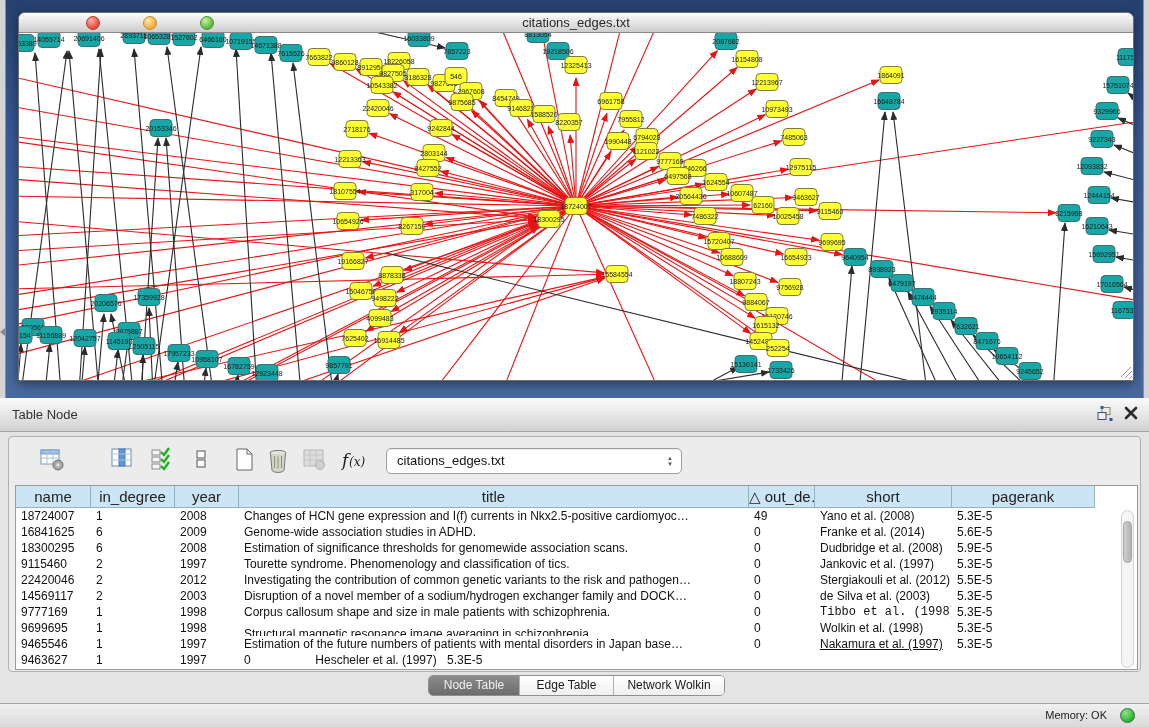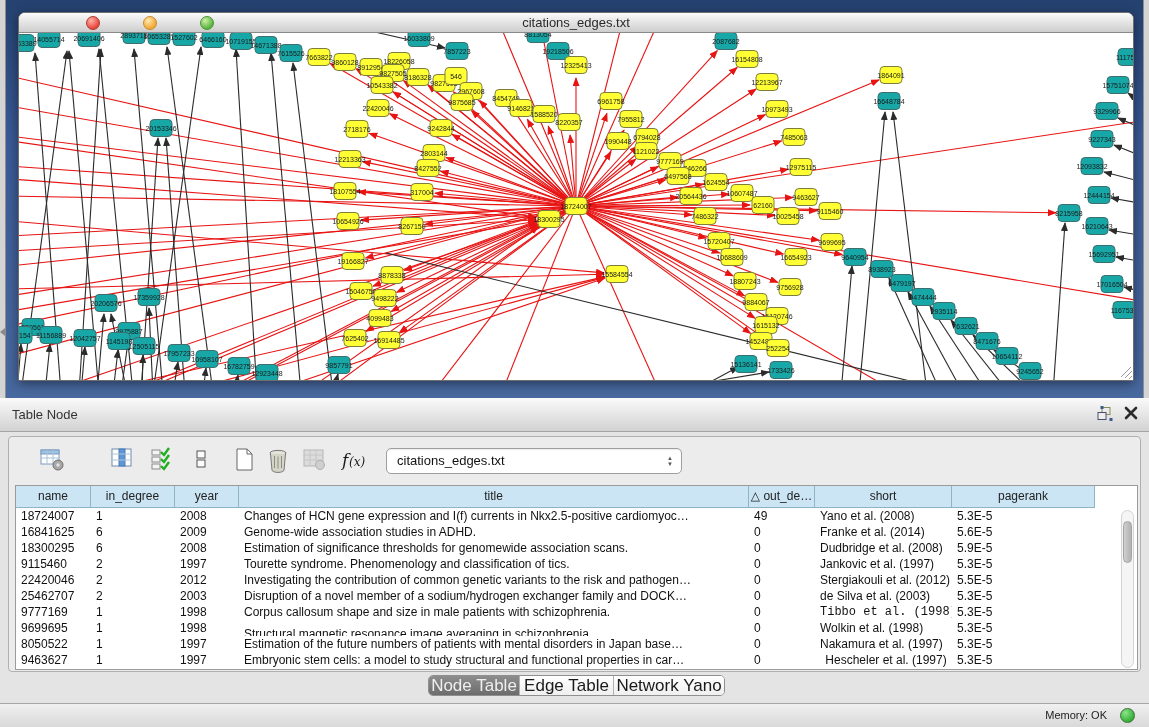--- a/index.html
+++ b/index.html
@@ -43,32 +43,32 @@
   .combo{position:absolute;left:377px;top:5px;width:296px;height:26px;background:#fff;
     border:1px solid #9f9f9f;border-radius:5px;font-size:13px;color:#111;
     line-height:24px;padding-left:10px;cursor:pointer;box-shadow:inset 0 1px 1px rgba(0,0,0,.08);}
   .combo-arrows{position:absolute;right:8px;top:0;height:24px;font-size:6px;color:#555;
     display:flex;flex-direction:column;justify-content:center;line-height:6px;}
 
   .dtable{position:absolute;left:6px;top:48px;width:1123px;height:185px;background:#fff;
     border:1px solid #9a9a9a;overflow:hidden;}
   .thead{display:flex;height:22px;}
   .th{flex:none;background:#cbe5f5;border-right:1px solid #8fb4c8;border-bottom:1px solid #8fb4c8;
-    font-size:12px;color:#222;text-align:center;line-height:21px;overflow:hidden;white-space:nowrap;cursor:pointer;}
+    font-size:15px;color:#222;text-align:center;line-height:21px;overflow:hidden;white-space:nowrap;cursor:pointer;}
   .trow{display:flex;height:16px;}
   .td{flex:none;font-size:12px;color:#111;line-height:16px;padding-left:5px;
     overflow:hidden;white-space:nowrap;}
   .vscroll{position:absolute;right:3px;top:24px;width:13px;height:158px;background:#f5f5f5;
     border:1px solid #d4d4d4;border-radius:7px;}
   .vthumb{position:absolute;left:1px;top:10px;width:9px;height:42px;border-radius:5px;
     background:linear-gradient(90deg,#cfcfcf,#b2b2b2);border:1px solid #a5a5a5;cursor:grab;}
 
   .tabbar{position:absolute;left:428px;top:675px;height:21px;display:flex;
     border:1px solid #8f8f8f;border-radius:5px;overflow:hidden;background:#fff;}
-  .tabseg{flex:none;text-align:center;font-size:17px;line-height:19px;color:#1a1a1a;
+  .tabseg{flex:none;text-align:center;font-size:12px;line-height:19px;color:#1a1a1a;
     background:linear-gradient(#ffffff,#efefef);border-right:1px solid #b2b2b2;cursor:pointer;}
   .tabseg:last-child{border-right:none;}
   .tabseg.active{background:linear-gradient(#8d8d8d,#6c6c6c);color:#efefef;}
 
   .status-bar{position:absolute;left:0;top:703px;width:1149px;height:24px;
     background:linear-gradient(#f0f0f0,#d9d9d9);border-top:1px solid #a6a6a6;}
   .mem-label{position:absolute;right:42px;top:0;line-height:23px;font-size:11px;color:#222;}
   .mem-dot{position:absolute;right:14px;top:4px;width:15px;height:15px;border-radius:50%;
     background:radial-gradient(circle at 35% 30%,#8ae48a,#2fae2f 75%);border:1px solid #3c6e3c;}
 </style>
@@ -647,21 +647,21 @@
           <div class="trow">
             <div class="td" style="width: 75px;">22420046</div>
             <div class="td" style="width: 84px;">2</div>
             <div class="td" style="width: 64px;">2012</div>
             <div class="td" style="width: 510px;">Investigating the contribution of common genetic variants to the risk and pathogen…</div>
             <div class="td" style="width: 66px;">0</div>
             <div class="td" style="width: 137px;">Stergiakouli et al. (2012)</div>
             <div class="td" style="width: 143px;">5.5E-5</div>
           </div>
           <div class="trow">
-            <div class="td" style="width: 75px;">25462707</div>
+            <div class="td" style="width: 75px;">14569117</div>
             <div class="td" style="width: 84px;">2</div>
             <div class="td" style="width: 64px;">2003</div>
             <div class="td" style="width: 510px;">Disruption of a novel member of a sodium/hydrogen exchanger family and DOCK…</div>
             <div class="td" style="width: 66px;">0</div>
             <div class="td" style="width: 137px;">de Silva et al. (2003)</div>
             <div class="td" style="width: 143px;">5.3E-5</div>
           </div>
           <div class="trow">
             <div class="td" style="width: 75px;">9777169</div>
             <div class="td" style="width: 84px;">1</div>
@@ -674,48 +674,47 @@
           <div class="trow">
             <div class="td" style="width: 75px;">9699695</div>
             <div class="td" style="width: 84px;">1</div>
             <div class="td" style="width: 64px;">1998</div>
             <div class="td" style="width: 510px; margin-top: 6px;">Structural magnetic resonance image averaging in schizophrenia.</div>
             <div class="td" style="width: 66px;">0</div>
             <div class="td" style="width: 137px;">Wolkin et al. (1998)</div>
             <div class="td" style="width: 143px;">5.3E-5</div>
           </div>
           <div class="trow">
-            <div class="td" style="width: 75px;">8050522</div>
+            <div class="td" style="width: 75px;">9465546</div>
             <div class="td" style="width: 84px;">1</div>
             <div class="td" style="width: 64px;">1997</div>
             <div class="td" style="width: 510px;">Estimation of the future numbers of patients with mental disorders in Japan base…</div>
             <div class="td" style="width: 66px;">0</div>
-            <div class="td" style="width: 137px;">Nakamura et al. (1997)</div>
+            <div class="td" style="width: 137px; text-decoration: underline;">Nakamura et al. (1997)</div>
             <div class="td" style="width: 143px;">5.3E-5</div>
           </div>
           <div class="trow">
             <div class="td" style="width: 75px;">9463627</div>
             <div class="td" style="width: 84px;">1</div>
             <div class="td" style="width: 64px;">1997</div>
-            <div class="td" style="width: 510px;">Embryonic stem cells: a model to study structural and functional properties in car…</div>
             <div class="td" style="width: 66px;">0</div>
             <div class="td" style="width: 137px; text-align: center;">Hescheler et al. (1997)</div>
             <div class="td" style="width: 143px;">5.3E-5</div>
           </div>
         </div>
       <div class="vscroll">
         <div class="vthumb"></div>
       </div>
     </div>
   </div>
 
   <div class="tabbar" id="tabbar">
       <div class="tabseg active" style="width: 91px;">Node Table</div>
       <div class="tabseg" style="width: 94px;">Edge Table</div>
-      <div class="tabseg" style="width: 110px;">Network Yano</div>
+      <div class="tabseg" style="width: 110px;">Network Wolkin</div>
     </div>
 
   <div class="status-bar">
     <span class="mem-label">Memory: OK</span>
     <span class="mem-dot"></span>
   </div>
 
 </div>
 
 </body></html>

